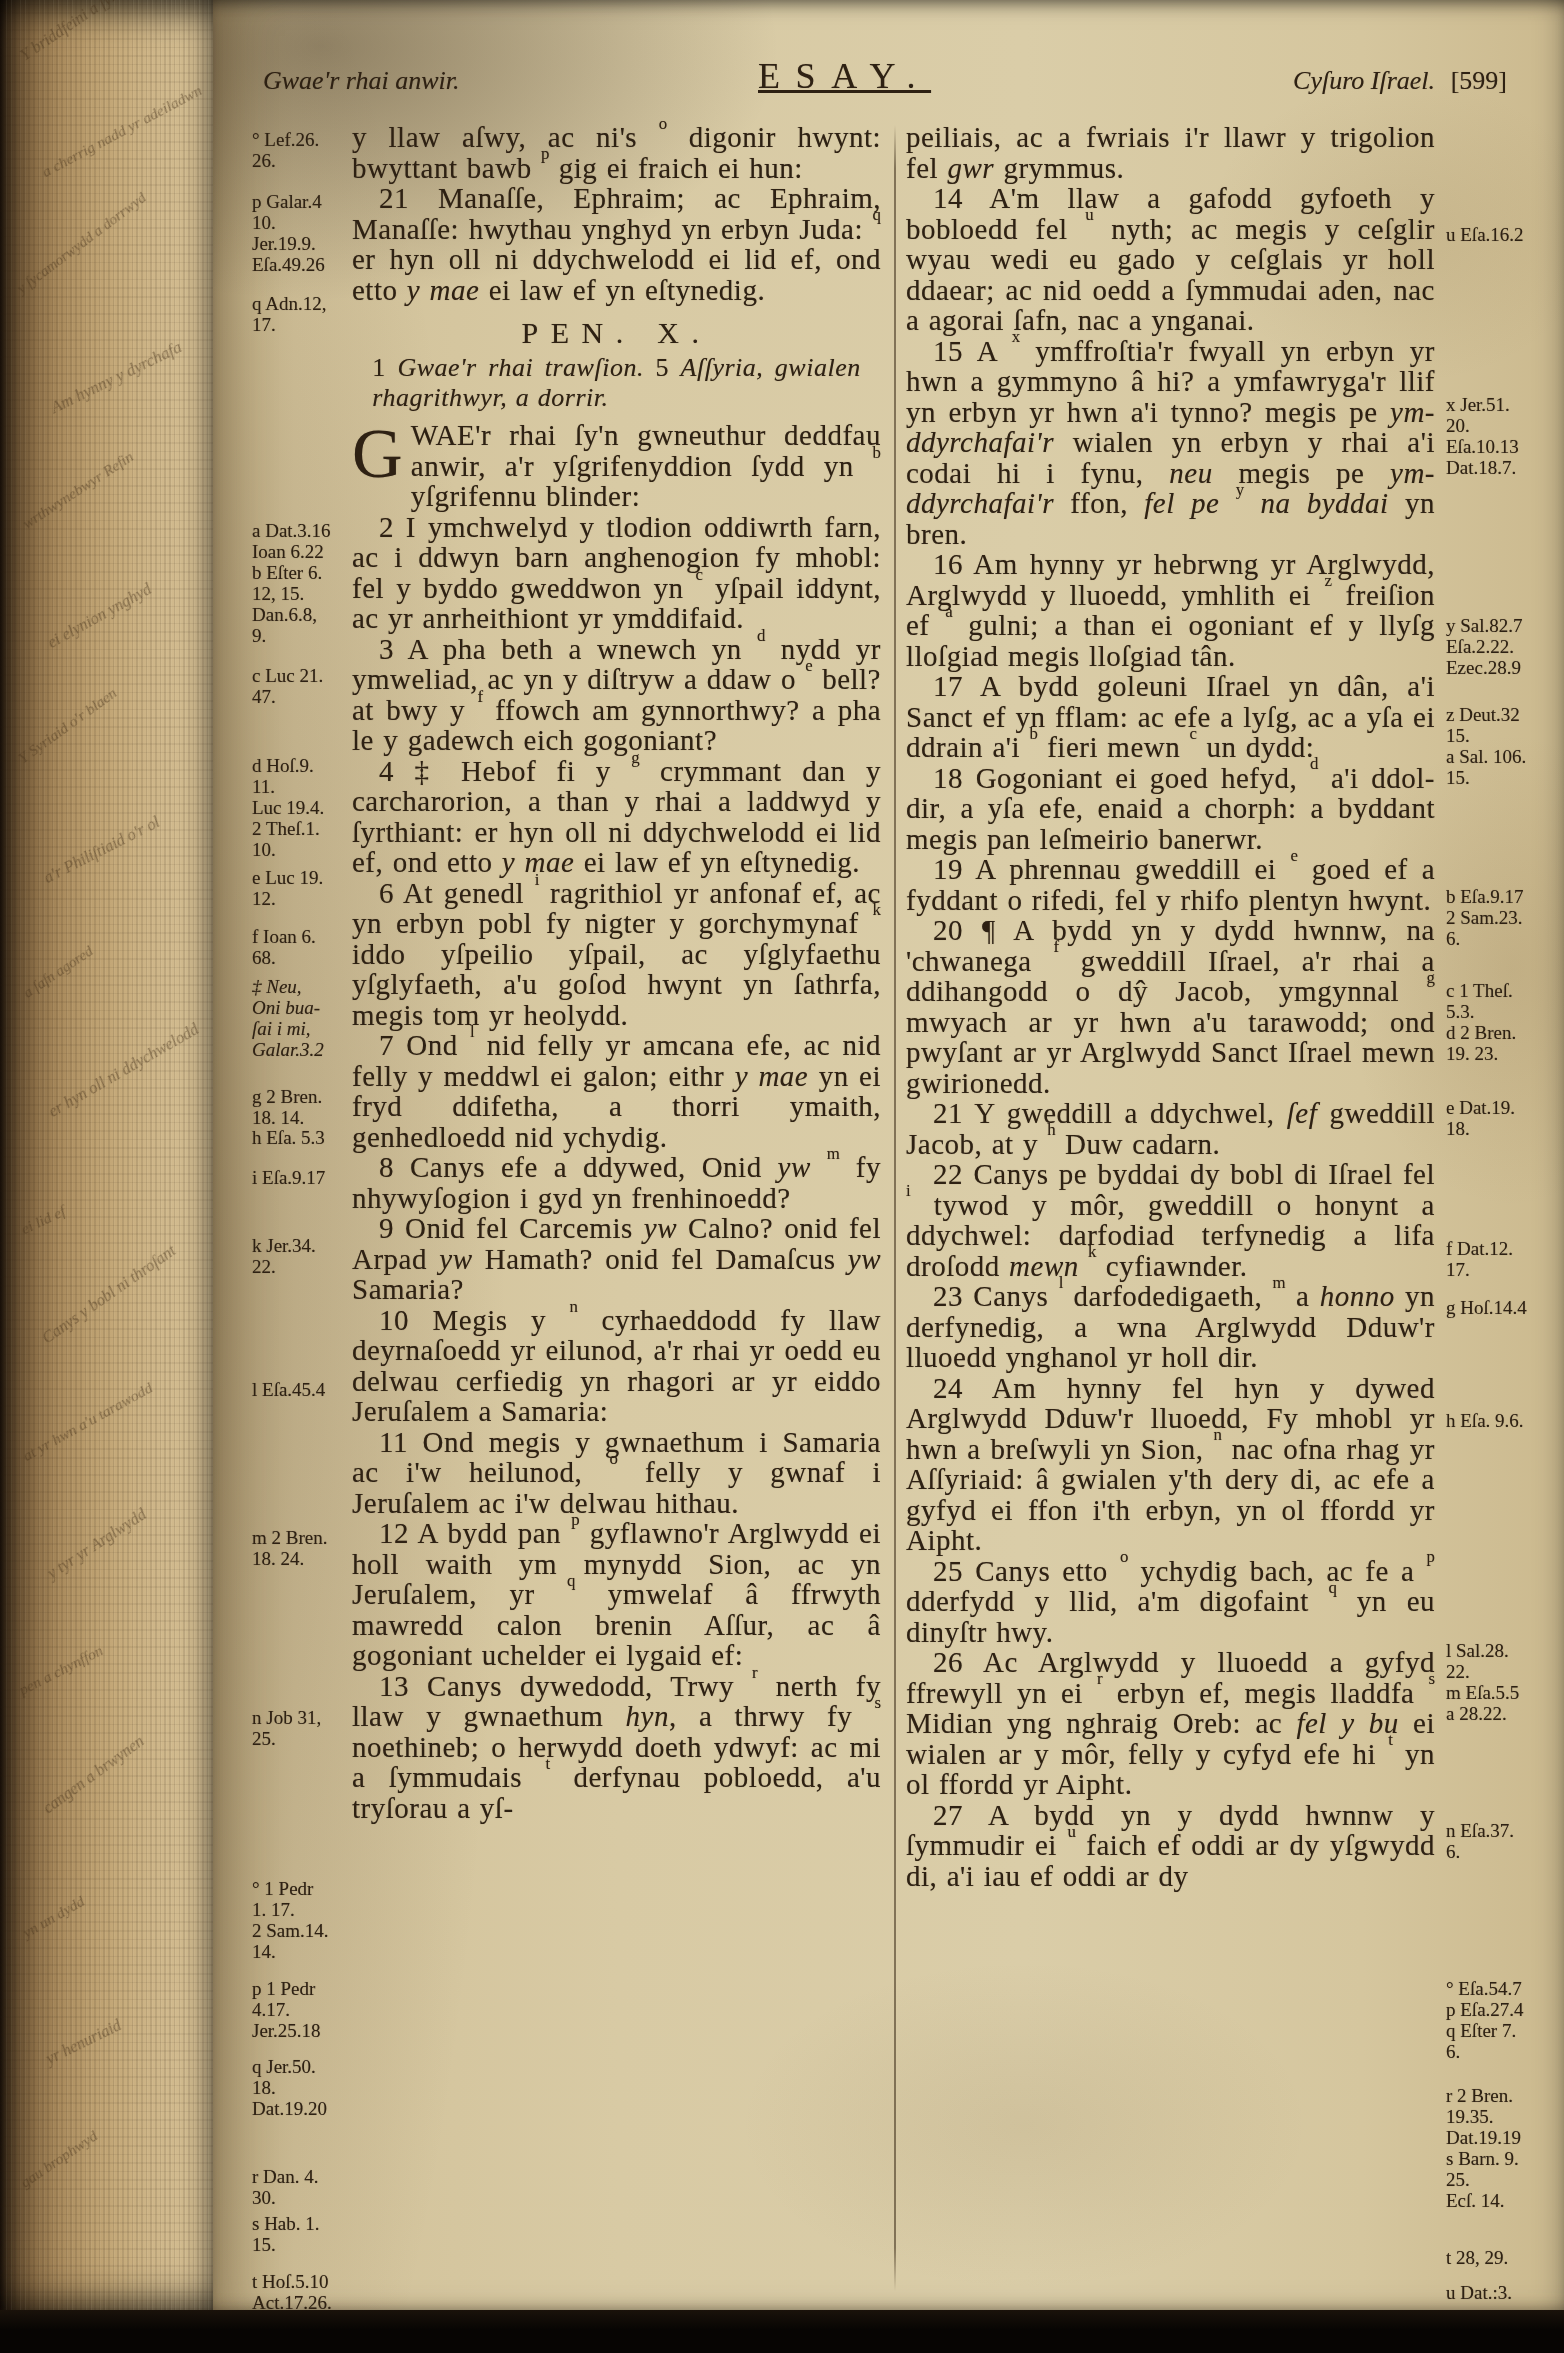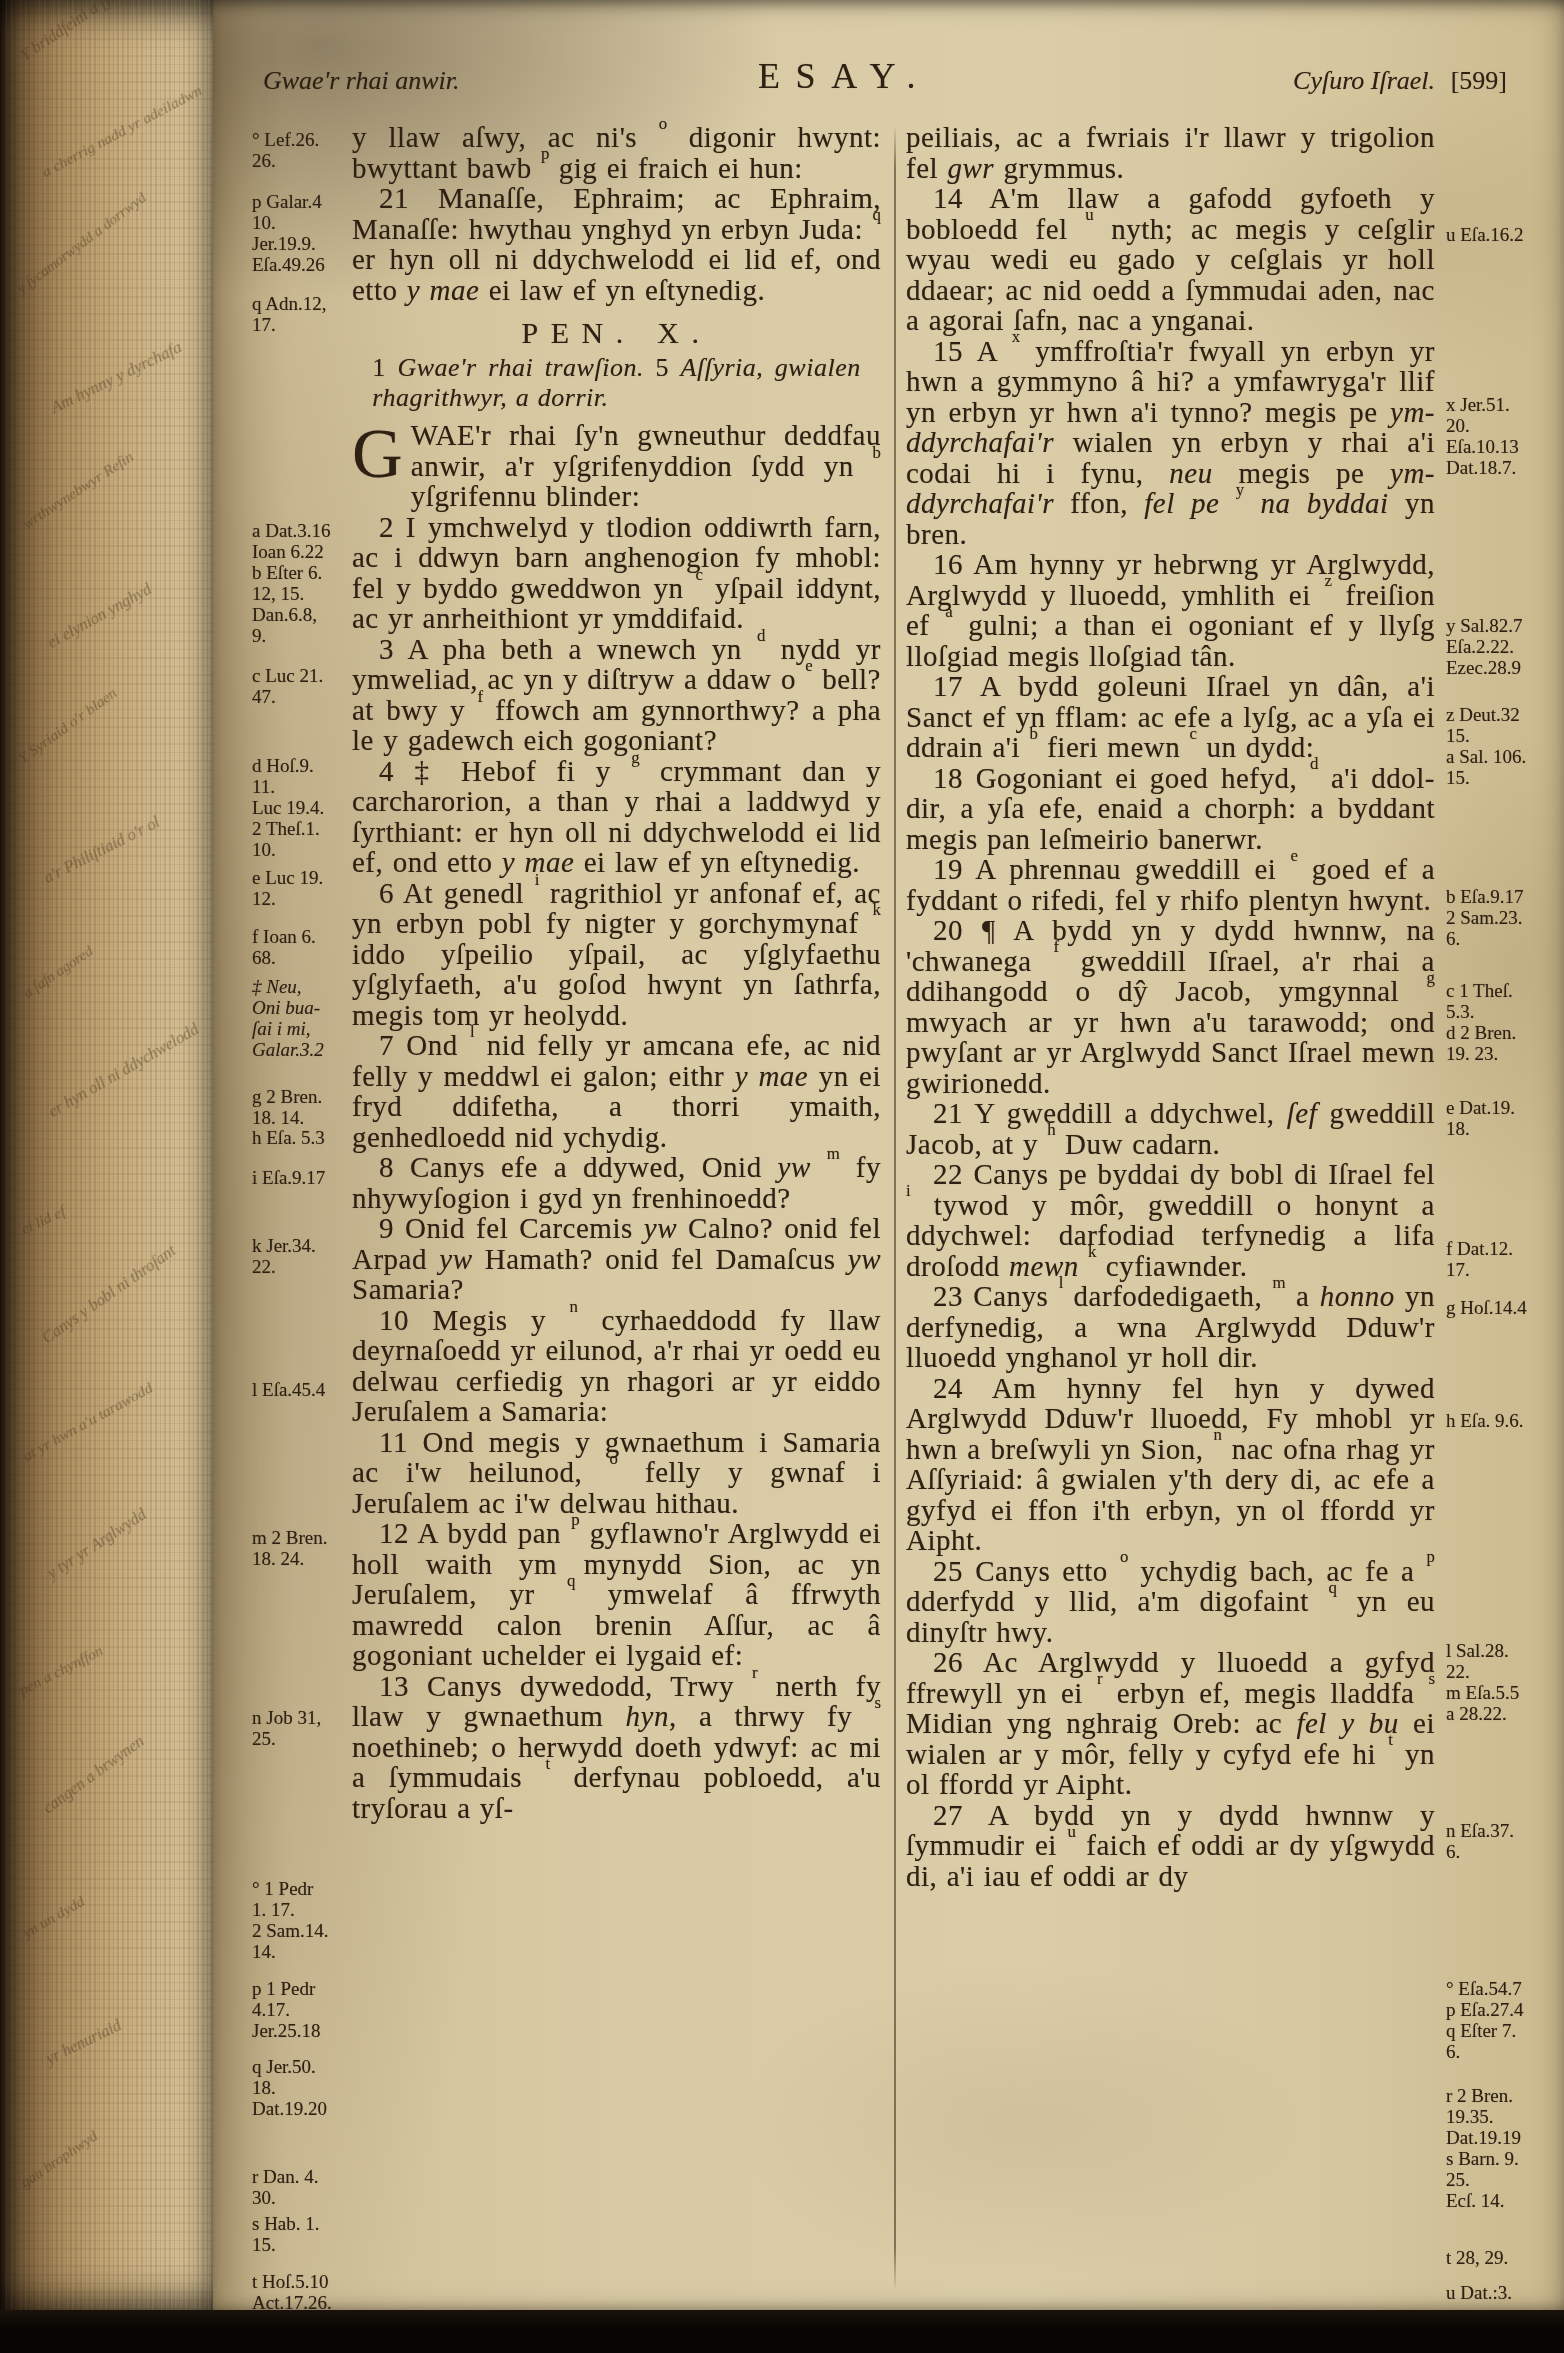--- a/index.html
+++ b/index.html
@@ -66,21 +66,21 @@
                 inset 0 -9.4px 12.5px -7.8px rgba(20,12,6,.35);
     text-shadow:0 0 0.9px rgba(46,33,19,.4);
   }
   .bottom-bar{
     position:absolute; left:0; bottom:0; width:1565px; height:44px;
     background:linear-gradient(180deg,#1a120a,#070503 45%);
   }
 
   
   .rh-left{position:absolute; left:50px; top:66px; font-style:italic; font-size:26px;}
-  .rh-center{position:absolute; left:545px; top:55px; font-size:36px; letter-spacing:15.6px;}
+  .rh-center{position:absolute; left:545px; top:55px; font-size:36px; letter-spacing:15.6px;text-decoration:underline;}
   .rh-right{position:absolute; right:58px; top:66px; font-size:26px; white-space:nowrap;}
   .rh-right .it{font-style:italic; margin-right:15.6px;}
 
   
   .text-col{
     position:absolute; top:122px; width:529px;
     font-size:29px; line-height:30.5px; text-align:justify;
     letter-spacing:0.5px; word-spacing:1.6px;
   }
   .text-left{left:139px;}

